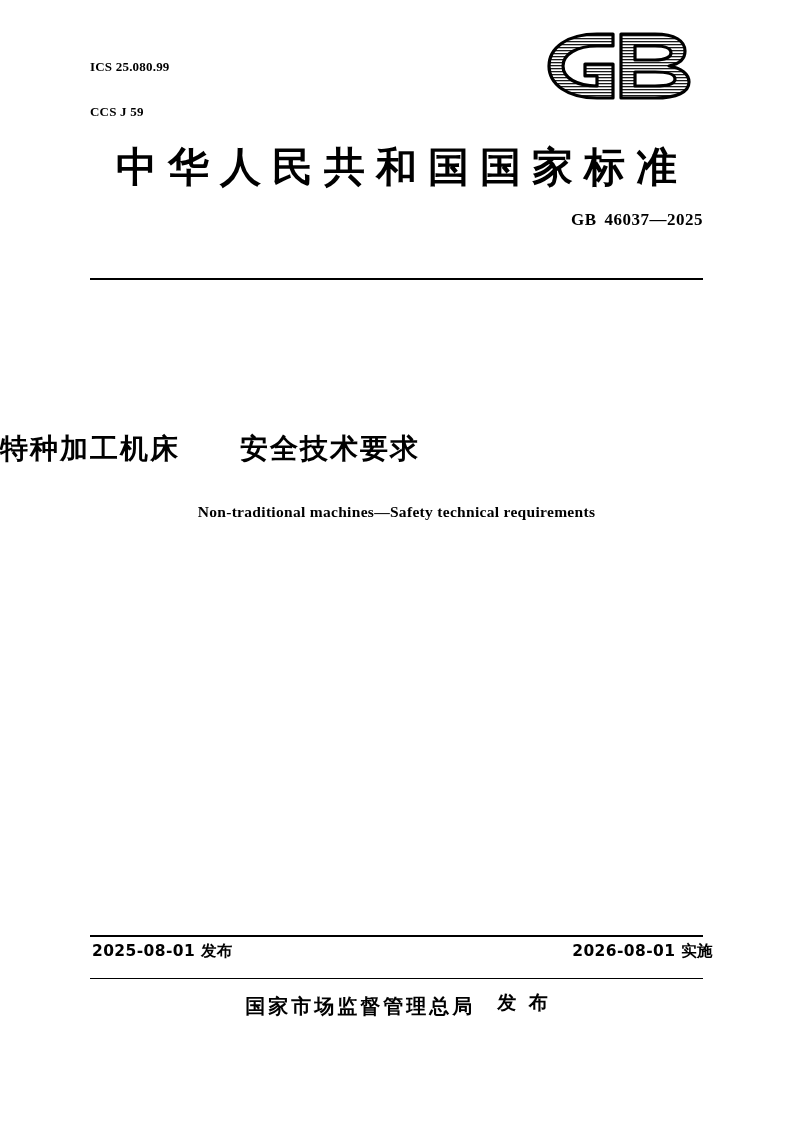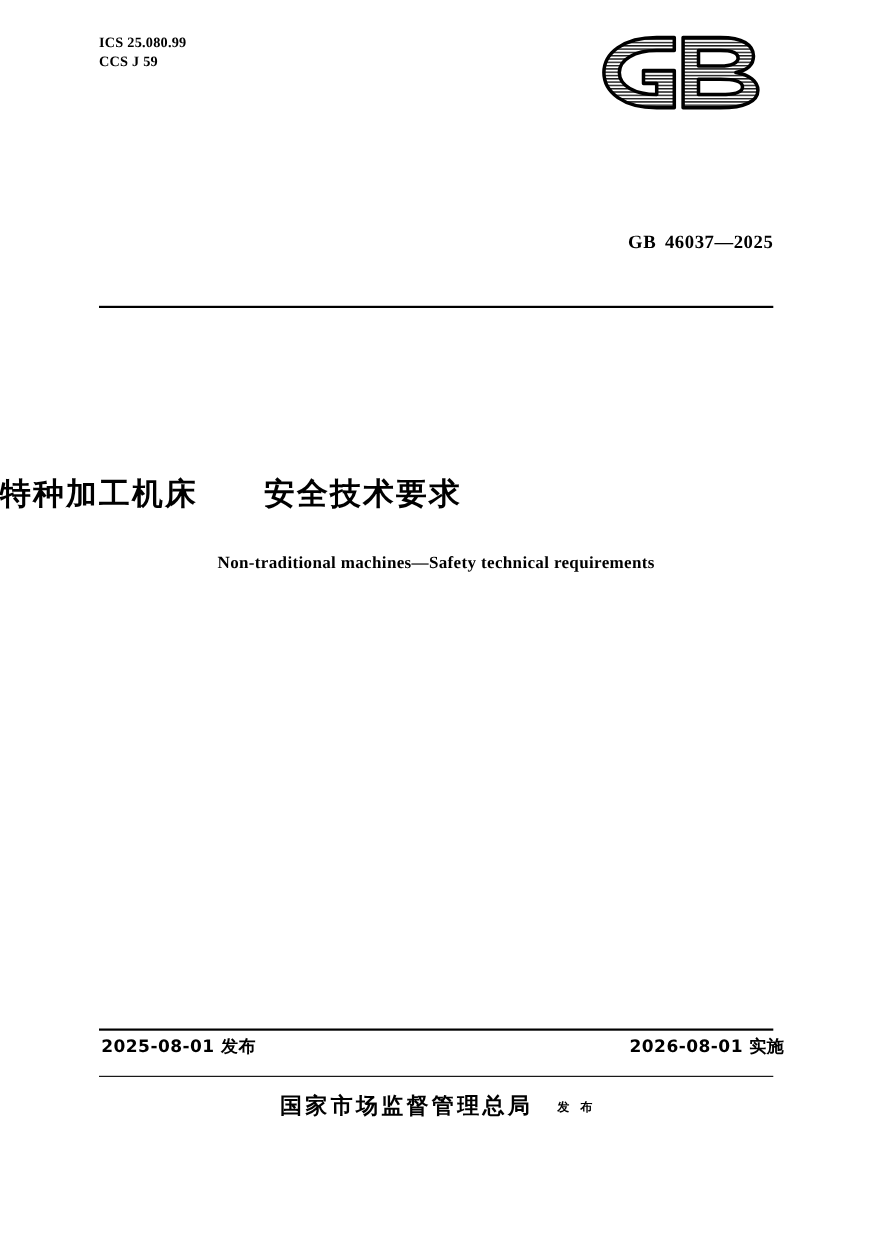--- a/index.html
+++ b/index.html
@@ -27,21 +27,21 @@
   .codes {
     position: absolute;
     left: 90px;
     top: 30px;
     font-family: "Liberation Serif", serif;
     font-weight: bold;
     font-size: 13px;
     line-height: 17px;
     letter-spacing: 0.2px;
   }
-  .codes div { white-space: nowrap; }
+  .codes div { white-space: nowrap; margin-top: 28px; }
 
   
   .gb-logo {
     position: absolute;
     right: 88px;
     top: 26px;
     width: 170px;
     height: 80px;
   }
 
@@ -159,21 +159,21 @@
     font-weight: bold;
     font-size: 20px;
     letter-spacing: 3px;
     text-indent: 3px;
     line-height: 30px;
     text-align: right;
   }
   .issuers-verb {
     font-family: "DejaVu Sans", sans-serif;
     font-weight: bold;
-    font-size: 11px;
+    font-size: 19px;
     letter-spacing: 3px;
     margin-left: 22px;
     align-self: flex-end;
     padding-bottom: 6px;
   }
 </style>
 </head>
 <body>
 
 <div class="page">
@@ -217,20 +217,21 @@
                  C 146 42, 154 48, 154 56
                  C 154 66, 142 72, 120 72
                  L 86 72
                  Z
                  M 100 20 L 100 34 L 120 34 C 130 34, 136 31, 136 27 C 136 22, 130 20, 120 20 Z
                  M 100 46 L 100 60 L 120 60 C 132 60, 140 58, 140 53 C 140 48, 132 46, 120 46 Z" fill="url(#hatch)" stroke="#000000" stroke-width="3.2" stroke-linejoin="round" fill-rule="evenodd"></path>
       </g>
     </svg>
   </div>
 
+  <div class="national-title">中华人民共和国国家标准</div>
 
   <div class="std-number">
     <span class="gb-prefix">GB</span><span>46037—2025</span>
   </div>
 
 
   <div class="rule rule-top"></div>
 
   <div class="doc-title-cn">特种加工机床　　安全技术要求</div>
   <div class="doc-title-en">Non-traditional machines—Safety technical requirements</div>

